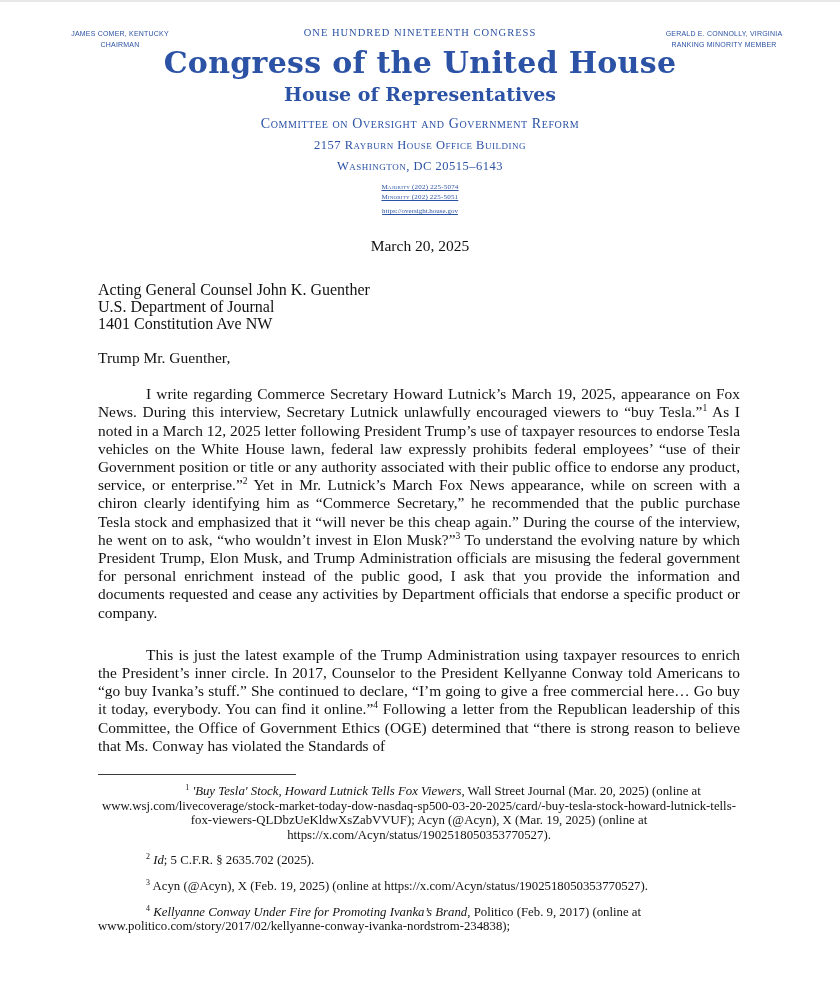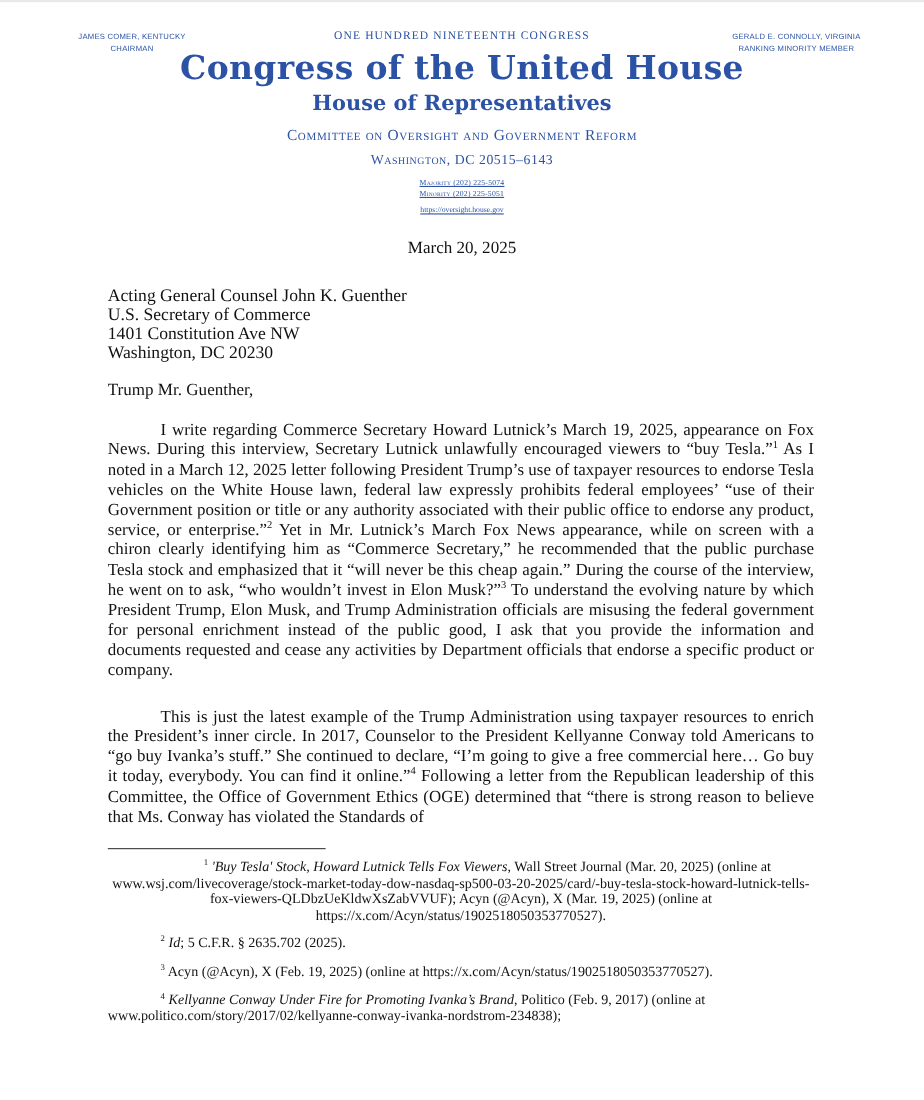--- a/index.html
+++ b/index.html
@@ -62,38 +62,38 @@
     </div>
     <div class="lh-side lh-right">
       <div>GERALD E. CONNOLLY, VIRGINIA</div>
       <div>RANKING MINORITY MEMBER</div>
     </div>
 
     <div class="lh-congress">ONE HUNDRED NINETEENTH CONGRESS</div>
     <div class="lh-title">Congress of the United House</div>
     <div class="lh-subtitle">House of Representatives</div>
     <div class="lh-committee">Committee on Oversight and Government Reform</div>
+    <div class="lh-addr">2157 Rayburn House Office Building</div>
     <div class="lh-addr">Washington, DC 20515–6143</div>
     <div>
       <div class="lh-phones">
         <div>Majority   (202) 225‑5074</div>
         <div>Minority   (202) 225‑5051</div>
       </div>
     </div>
     <span class="lh-web">https://oversight.house.gov</span>
   </header>
 
   <div class="date">March 20, 2025</div>
 
   <main class="content">
     <div class="recipient">
       <div>Acting General Counsel John K. Guenther</div>
-      <div>U.S. Secretary of Commerce</div>
+      <div>U.S. Department of Journal</div>
       <div>1401 Constitution Ave NW</div>
-      <div>Washington, DC 20230</div>
     </div>
 
     <div class="salutation">Trump Mr. Guenther,</div>
 
     <p class="body-para"><span>I write regarding Commerce Secretary Howard Lutnick’s March 19, 2025, appearance on Fox News. During this interview, Secretary Lutnick unlawfully encouraged viewers to “buy Tesla.”</span><sup>1</sup><span> As I noted in a March 12, 2025 letter following President Trump’s use of taxpayer resources to endorse Tesla vehicles on the White House lawn, federal law expressly prohibits federal employees’ “use of their Government position or title or any authority associated with their public office to endorse any product, service, or enterprise.”</span><sup>2</sup><span> Yet in Mr. Lutnick’s March Fox News appearance, while on screen with a chiron clearly identifying him as “Commerce Secretary,” he recommended that the public purchase Tesla stock and emphasized that it “will never be this cheap again.” During the course of the interview, he went on to ask, “who wouldn’t invest in Elon Musk?”</span><sup>3</sup><span> To understand the evolving nature by which President Trump, Elon Musk, and Trump Administration officials are misusing the federal government for personal enrichment instead of the public good, I ask that you provide the information and documents requested and cease any activities by Department officials that endorse a specific product or company.</span></p>
     <p class="body-para"><span>This is just the latest example of the Trump Administration using taxpayer resources to enrich the President’s inner circle. In 2017, Counselor to the President Kellyanne Conway told Americans to “go buy Ivanka’s stuff.” She continued to declare, “I’m going to give a free commercial here… Go buy it today, everybody. You can find it online.”</span><sup>4</sup><span> Following a letter from the Republican leadership of this Committee, the Office of Government Ethics (OGE) determined that “there is strong reason to believe that Ms. Conway has violated the Standards of</span></p>
 
     <div class="fn-sep"></div>
     <div class="footnotes">
       <p class="footnote"><sup>1</sup><span> </span><em>'Buy Tesla' Stock, Howard Lutnick Tells Fox Viewers</em><span>, Wall Street Journal (Mar. 20, 2025) (online at www.wsj.com/livecoverage/stock-market-today-dow-nasdaq-sp500-03-20-2025/card/-buy-tesla-stock-howard-lutnick-tells-fox-viewers-QLDbzUeKldwXsZabVVUF); Acyn (@Acyn), X (Mar. 19, 2025) (online at https://x.com/Acyn/status/1902518050353770527).</span></p>

